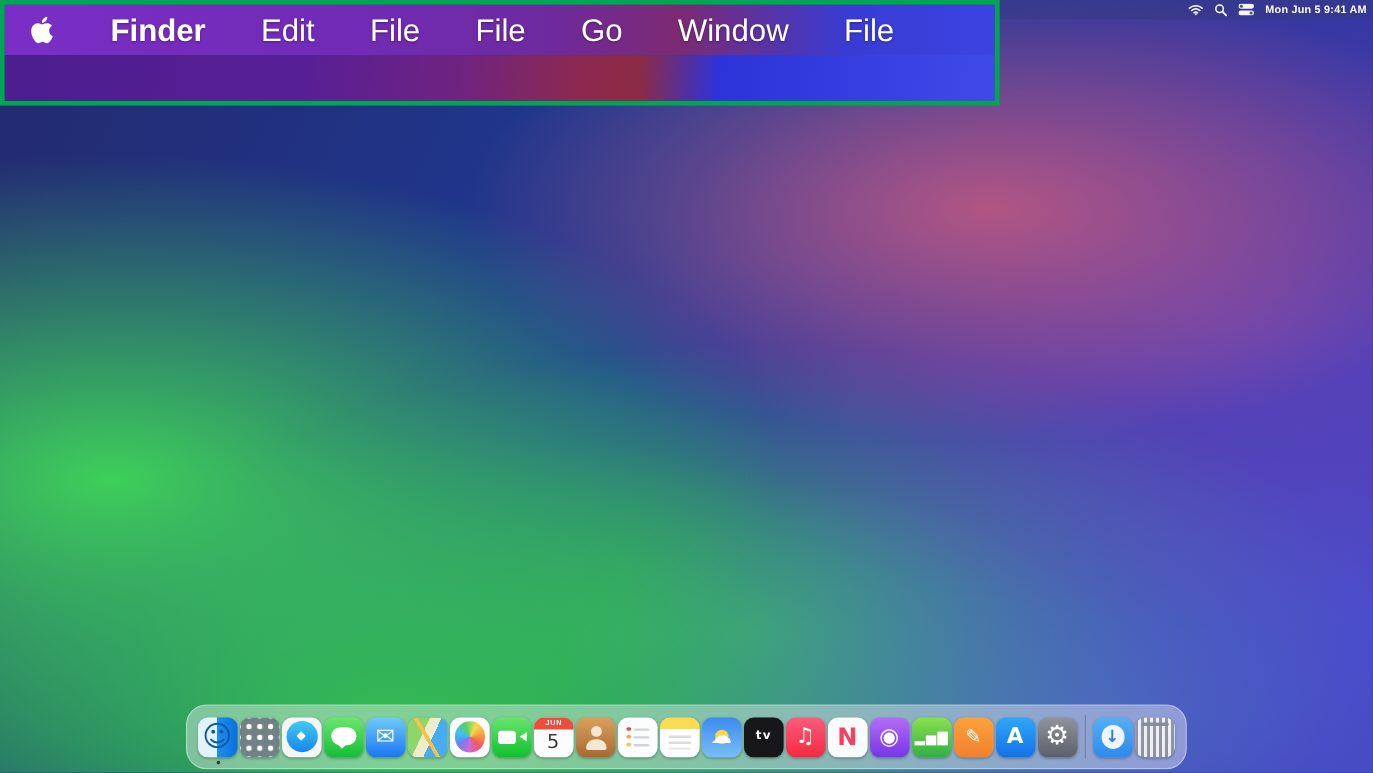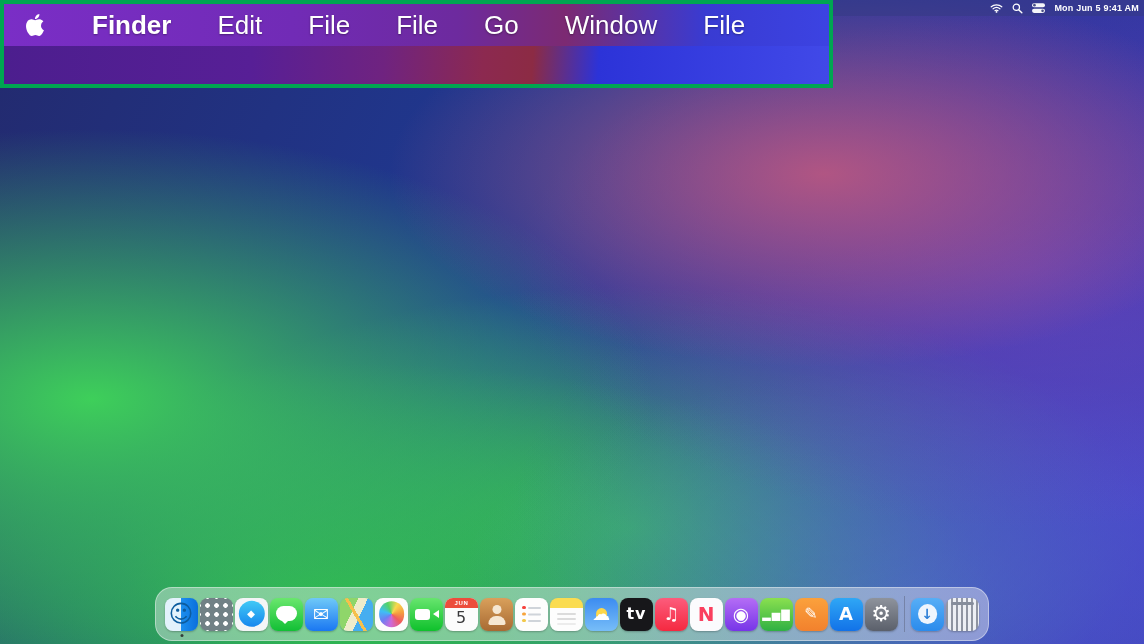--- a/index.html
+++ b/index.html
@@ -165,21 +165,21 @@
         <span class="glyph" style="font-size: 16px;">5</span>
       </div>
       <div class="dock-icon shape-person" style="background: linear-gradient(rgb(217, 160, 91), rgb(168, 106, 51)); color: rgb(246, 231, 210);"></div>
       <div class="dock-icon shape-list" style="background: rgb(253, 253, 253);"></div>
       <div class="dock-icon shape-notes" style="background: linear-gradient(rgb(250, 220, 81) 0px, rgb(250, 220, 81) 30%, rgb(253, 253, 253) 30%);"></div>
       <div class="dock-icon" style="background: linear-gradient(rgb(60, 140, 240), rgb(119, 189, 248)); color: rgb(255, 255, 255);">
         <span class="disc" style="background: rgb(253, 215, 74); width: 36%; height: 36%;"></span>
         <span class="glyph" style="font-size: 18px;">☁</span>
       </div>
       <div class="dock-icon" style="background: rgb(23, 23, 26); color: rgb(255, 255, 255);">
-        <span class="glyph" style="font-size: 16px; font-weight: 700;">tv</span>
+        <span class="glyph" style="font-size: 10px; font-weight: 700;">tv</span>
       </div>
       <div class="dock-icon" style="background: linear-gradient(rgb(252, 92, 124), rgb(245, 41, 64)); color: rgb(255, 255, 255);">
         <span class="glyph" style="font-size: 18px;">♫</span>
       </div>
       <div class="dock-icon" style="background: rgb(251, 251, 253); color: rgb(250, 63, 94);">
         <span class="glyph" style="font-size: 20px; font-weight: 700;">N</span>
       </div>
       <div class="dock-icon" style="background: linear-gradient(rgb(180, 109, 245), rgb(119, 53, 232)); color: rgb(255, 255, 255);">
         <span class="glyph" style="font-size: 19px;">◉</span>
       </div>

